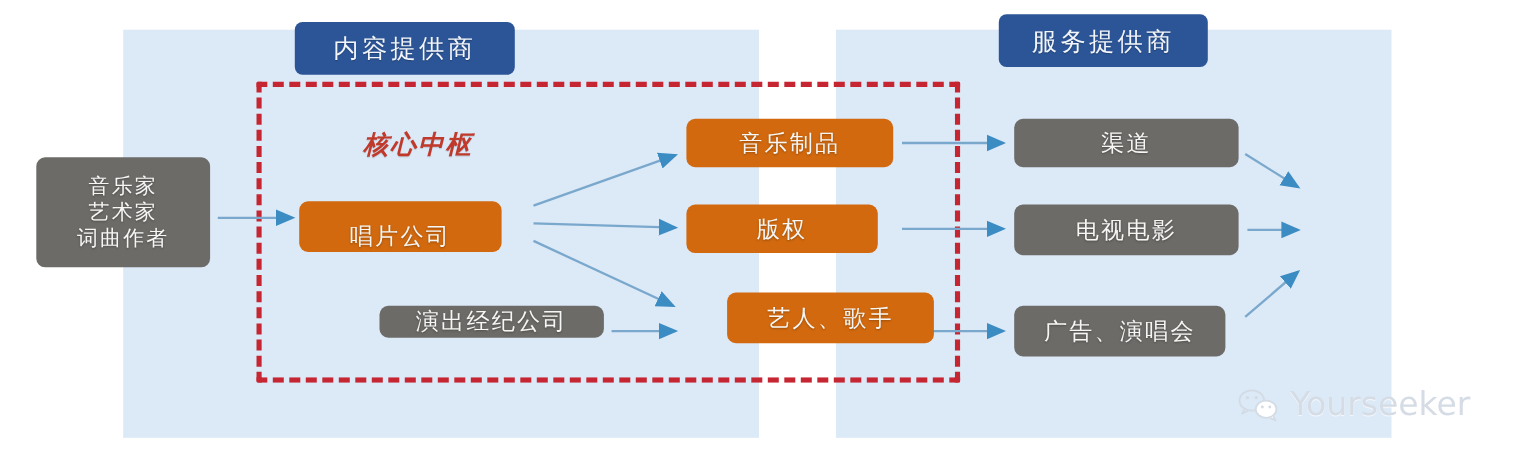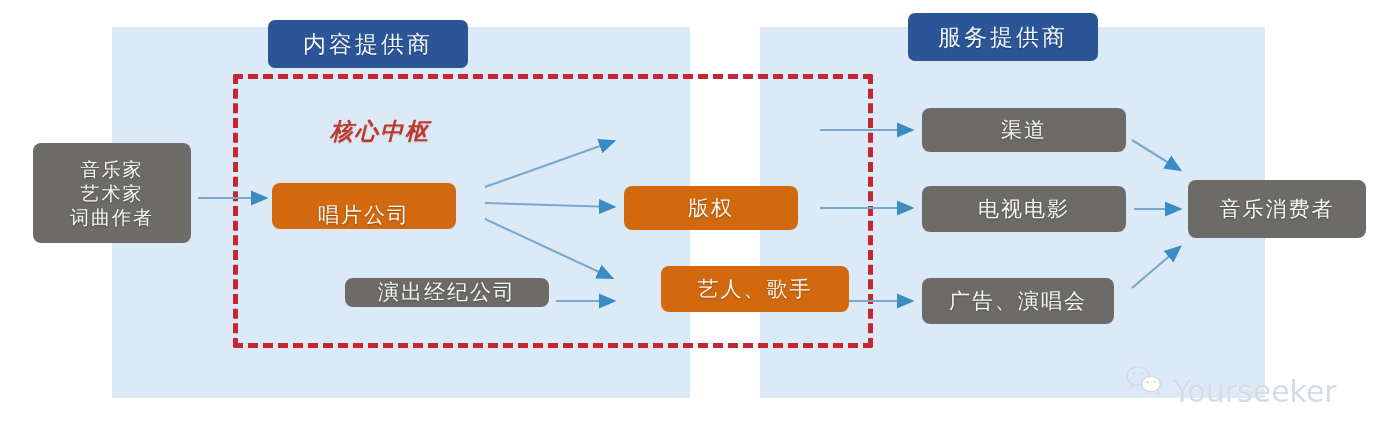--- a/index.html
+++ b/index.html
@@ -97,21 +97,21 @@
     position: absolute;
     left: 1125px; top: 350px;
     display: flex;
     align-items: center;
     gap: 10px;
     color: #d3dbe4;
     font-size: 30px;
     font-family: "DejaVu Sans", "Liberation Sans", sans-serif;
     text-shadow: 0 1px 1px rgba(255,255,255,0.8);
   }
-  #watermark .wm-text { color: #d5dce5; margin-top: 24px; }
+  #watermark .wm-text { color: #d5dce5; }
 </style>
 </head>
 <body>
 
 <div id="canvas">
 
   <div class="panel" id="panel-left"></div>
   <div class="panel" id="panel-right"></div>
 
   <div class="dashed-region"></div>
@@ -154,20 +154,23 @@
   </div>
 
   <div class="node orange" id="node-label-company">
     <span>唱片公司</span>
   </div>
 
   <div class="node gray" id="node-agency">
     <span>演出经纪公司</span>
   </div>
 
+  <div class="node orange" id="node-products">
+    <span>音乐制品</span>
+  </div>
 
   <div class="node orange" id="node-copyright">
     <span>版权</span>
   </div>
 
   <div class="node orange" id="node-artists">
     <span>艺人、歌手</span>
   </div>
 
   <div class="node gray" id="node-channel">
@@ -175,23 +178,20 @@
   </div>
 
   <div class="node gray" id="node-tvfilm">
     <span>电视电影</span>
   </div>
 
   <div class="node gray" id="node-adconcert">
     <span>广告、演唱会</span>
   </div>
 
-  <div class="node gray" id="node-consumer">
-    <span>音乐消费者</span>
-  </div>
 
   <div id="watermark">
     <svg width="38" height="32" viewBox="0 0 38 32">
       <g fill="none" stroke="#d3dbe4" stroke-width="1.6">
         <ellipse cx="13" cy="12" rx="11.2" ry="9.2"></ellipse>
         <path d="M6.5 19.5 L4.2 24.2 L9.6 21.4" stroke-linejoin="round"></path>
         <ellipse cx="26" cy="20" rx="9.4" ry="7.8" fill="#ffffff"></ellipse>
         <path d="M32.4 26.2 L34.6 30.2 L29.8 27.9" stroke-linejoin="round" fill="#ffffff"></path>
       </g>
       <g fill="#d3dbe4">

